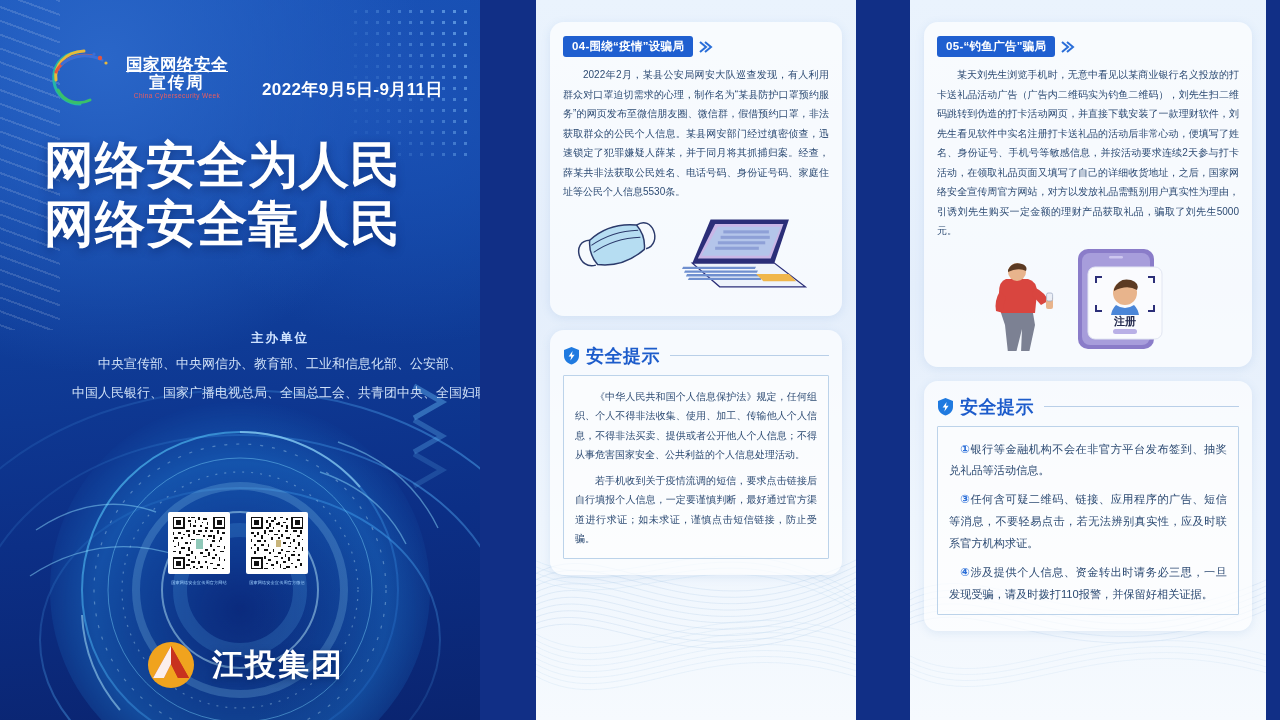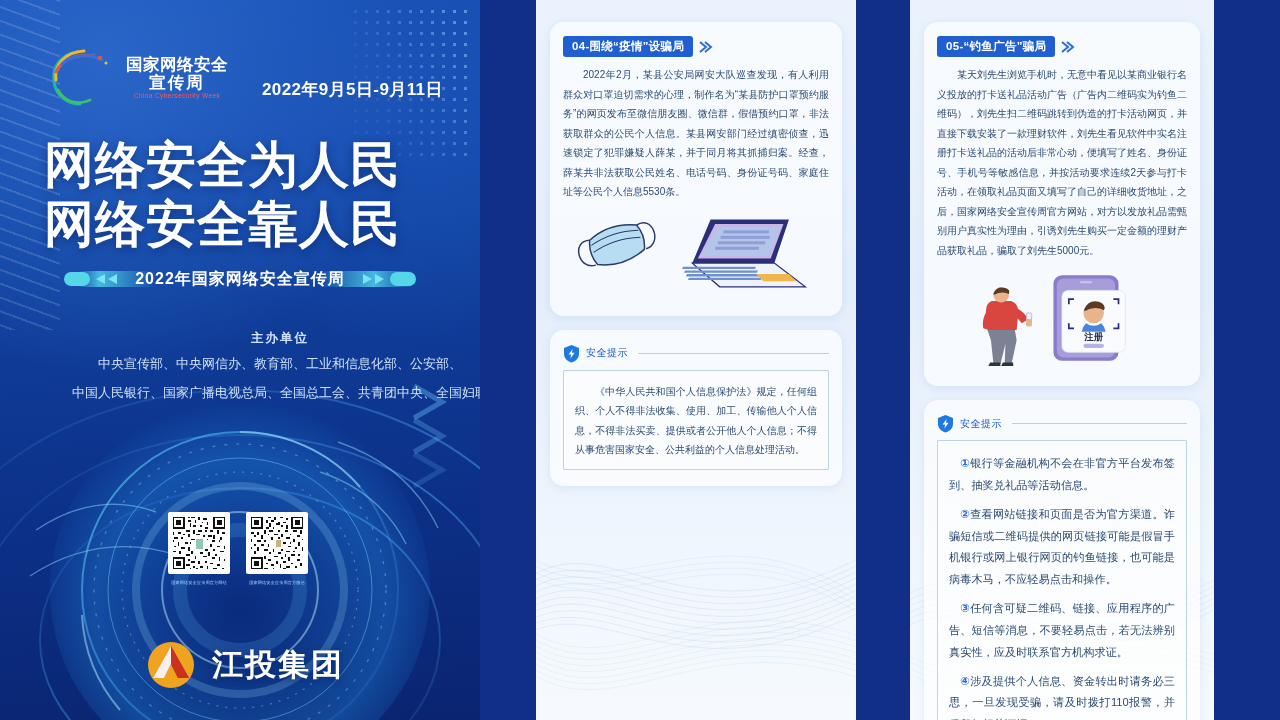--- a/index.html
+++ b/index.html
@@ -35,21 +35,21 @@
     position:absolute;right:12px;top:380px;width:60px;height:110px;opacity:.5;
   }
   .poster .glowarc{
     position:absolute;left:-170px;bottom:-180px;width:820px;height:560px;
     pointer-events:none;opacity:.95;
   }
 
   .logoRow{position:absolute;left:48px;top:46px;display:flex;align-items:center;gap:10px;}
   .logoMark{width:68px;height:64px;position:relative;flex:none;}
   .logoText{color:#fff;line-height:1.06;}
-  .logoText .l1{font-size:16.5px;font-weight:bold;letter-spacing:.5px;}
+  .logoText .l1{font-size:16.5px;font-weight:bold;letter-spacing:.5px;text-decoration:underline;}
   .logoText .l2{font-size:16.5px;font-weight:bold;letter-spacing:2px;text-align:center;}
   .logoText .l3{font-size:6.5px;color:#ef5d5d;letter-spacing:.4px;text-align:center;margin-top:2px;}
   .posterDate{
     position:absolute;left:262px;top:78px;color:#fff;font-size:17px;font-weight:600;letter-spacing:.4px;
   }
 
   .bigTitle{position:absolute;left:44px;top:136px;width:400px;}
   .bigTitle .line{
     font-size:50px;font-weight:bold;color:#fff;line-height:1.18;letter-spacing:1px;
     font-family:"DejaVu Sans","Liberation Sans",sans-serif;
@@ -91,21 +91,21 @@
     font-family:"DejaVu Serif","Liberation Serif",serif;
     text-shadow:0 2px 7px rgba(0,30,90,.6);
   }
 
   
   .panel{
     position:absolute;top:0;height:720px;overflow:hidden;
     background:linear-gradient(180deg,#eaf3fd 0%,#e4eefb 40%,#eef5fd 72%,#f6fafe 100%);
   }
   .panel.mid{left:536px;width:320px;}
-  .panel.right{left:910px;width:304px;}
+  .panel.right{left:910px;width:356px;}
   .waves{position:absolute;left:0;bottom:0;width:100%;height:260px;opacity:.9;}
 
   .card{
     position:relative;margin:0 14px;background:rgba(255,255,255,.66);
     border-radius:14px;box-shadow:0 2px 10px rgba(80,130,190,.13);
     padding:14px 13px 16px;box-sizing:border-box;
   }
   .card.first{margin-top:22px;}
   .card.spaced{margin-top:14px;}
   .badge{
@@ -117,21 +117,21 @@
   }
   .badge .chevs{display:inline-block;margin-left:4px;position:relative;width:16px;height:16px;}
   .para{
     color:#2d4b73;font-size:10px;line-height:1.95;text-align:justify;text-indent:2em;
     margin:0 0 2px;
   }
   .illus{width:100%;height:92px;margin-top:6px;position:relative;}
 
   .tipHead{display:flex;align-items:center;gap:6px;margin-bottom:7px;position:relative;}
   .shield{width:17px;height:19px;flex:none;}
-  .tipTitle{color:#1d5ccb;font-size:10px;font-weight:normal;letter-spacing:.5px;}
+  .tipTitle{color:#1d5ccb;font-size:18px;font-weight:bold;letter-spacing:.5px;}
   .tipRule{flex:1;height:1px;background:#b9cfe8;margin-left:4px;}
   .tipBox{
     border:1px solid #bcd3ea;border-radius:1px;padding:11px 11px 9px;
     background:rgba(255,255,255,.35);
   }
   .tipBox .para{margin-bottom:6px;}
   .tipBox .para:last-child{margin-bottom:0;}
   .numList{margin:0;padding:0;list-style:none;}
   .numList li{
     color:#2d4b73;font-size:11.2px;line-height:1.95;text-align:justify;
@@ -223,30 +223,20 @@
       </div>
     </div>
 
     <div class="posterDate">2022年9月5日-9月11日</div>
 
     <div class="bigTitle">
       <div class="line">网络安全为人民</div>
       <div class="line">网络安全靠人民</div>
     </div>
 
-    <div class="ribbon">
-      <div class="bar"></div>
-      <div class="cap l"></div>
-      <div class="cap r"></div>
-      <div class="arr l1"></div>
-      <div class="arr l2"></div>
-      <div class="arr r1"></div>
-      <div class="arr r2"></div>
-      <div class="rtxt">2022年国家网络安全宣传周</div>
-    </div>
 
     <div class="orgWrap">
       <div class="orgTitle">主办单位</div>
       <div class="orgList">中央宣传部、中央网信办、教育部、工业和信息化部、公安部、</div>
       <div class="orgList">中国人民银行、国家广播电视总局、全国总工会、共青团中央、全国妇联</div>
     </div>
 
     <div class="qrRow">
       <div class="qrBox">
         <svg class="qrImg" viewBox="0 0 33 33" shape-rendering="crispEdges">
@@ -531,20 +521,21 @@
       <div class="tipHead">
         <svg class="shield" viewBox="0 0 17 19">
           <path d="M8.5 1 L16 4 V10 C16 14.5 12.5 17.3 8.5 18.4 C4.5 17.3 1 14.5 1 10 V4 Z" fill="#1f7ae0"></path>
           <path d="M9.6 5 L5.6 10.4 H8.2 L7.4 14.4 L11.6 8.8 H8.9 Z" fill="#fff"></path>
         </svg>
         <span class="tipTitle">安全提示</span>
         <span class="tipRule"></span>
       </div>
       <div class="tipBox">
         <p class="para">《中华人民共和国个人信息保护法》规定，任何组织、个人不得非法收集、使用、加工、传输他人个人信息，不得非法买卖、提供或者公开他人个人信息；不得从事危害国家安全、公共利益的个人信息处理活动。</p>
+        <p class="para">若手机收到关于疫情流调的短信，要求点击链接后自行填报个人信息，一定要谨慎判断，最好通过官方渠道进行求证；如未求证，谨慎点击短信链接，防止受骗。</p>
       </div>
     </div>
   </div>
 
   <div class="panel right">
     <svg class="waves" viewBox="0 0 320 260" preserveAspectRatio="none">
       <g fill="none" stroke="#aac8e6" stroke-width=".55" opacity=".45">
         <path d="M-10 140 C70 80 150 210 330 115"></path>
           <path d="M-10 146 C70 88 150 216 330 121"></path>
         <path d="M-10 152 C70 96 150 222 330 127"></path>
@@ -615,21 +606,20 @@
         <svg class="shield" viewBox="0 0 17 19">
           <path d="M8.5 1 L16 4 V10 C16 14.5 12.5 17.3 8.5 18.4 C4.5 17.3 1 14.5 1 10 V4 Z" fill="#1f7ae0"></path>
           <path d="M9.6 5 L5.6 10.4 H8.2 L7.4 14.4 L11.6 8.8 H8.9 Z" fill="#fff"></path>
         </svg>
         <span class="tipTitle">安全提示</span>
         <span class="tipRule"></span>
       </div>
       <div class="tipBox">
         <ul class="numList">
           <li><span class="num">①</span><span>银行等金融机构不会在非官方平台发布签到、抽奖兑礼品等活动信息。</span></li>
-          <li><span class="num">②</span><span>查看网站链接和页面是否为官方渠道。诈骗短信或二维码提供的网页链接可能是假冒手机银行或网上银行网页的钓鱼链接，也可能是病毒木马，不应轻易点击和操作。</span></li>
           <li><span class="num">③</span><span>任何含可疑二维码、链接、应用程序的广告、短信等消息，不要轻易点击，若无法辨别真实性，应及时联系官方机构求证。</span></li>
           <li><span class="num">④</span><span>涉及提供个人信息、资金转出时请务必三思，一旦发现受骗，请及时拨打110报警，并保留好相关证据。</span></li>
 
         </ul>
       </div>
     </div>
   </div>
 
 </div>
 

